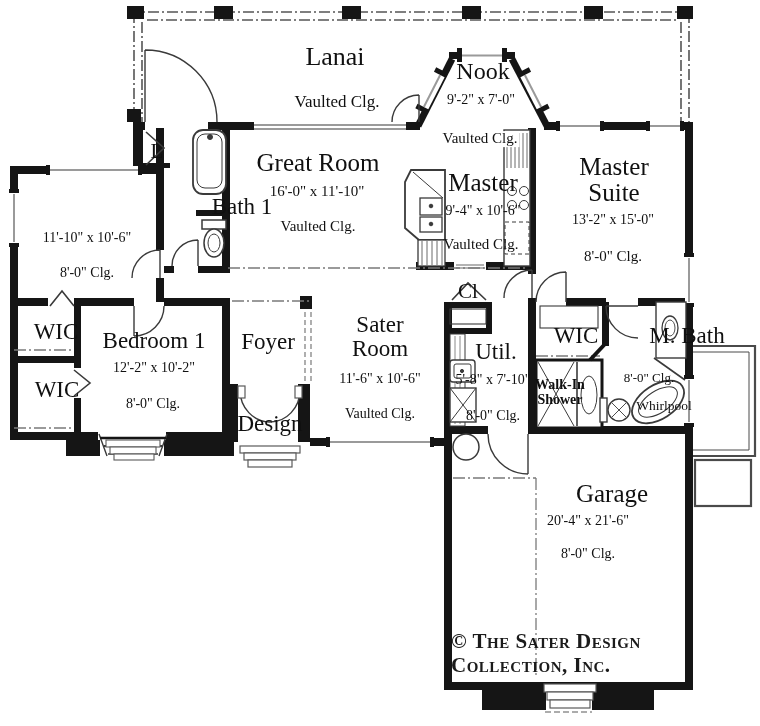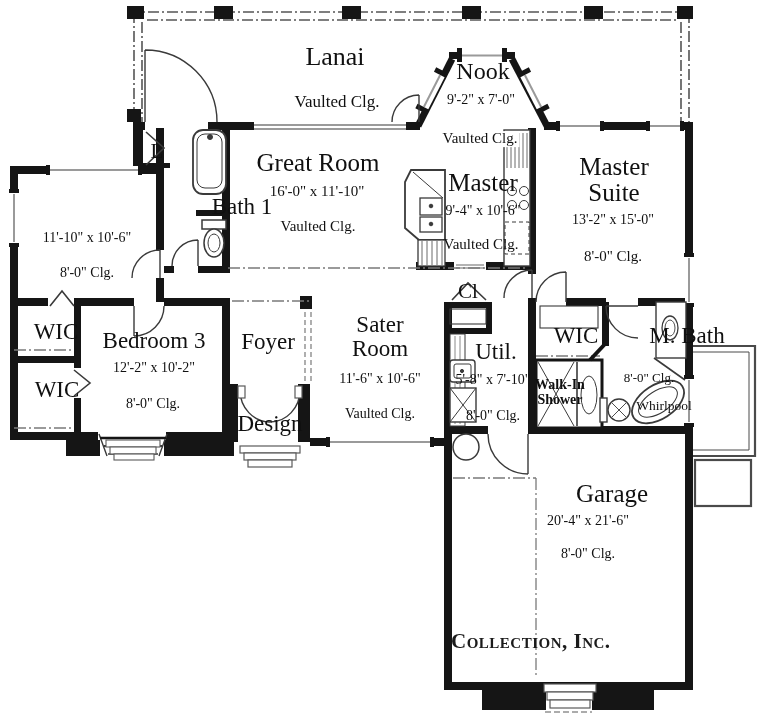--- a/index.html
+++ b/index.html
@@ -345,21 +345,21 @@
 
 <div class="label dim" style="left:87px;top:238px;">11'-10" x 10'-6"</div>
 <div class="label clg" style="left:87px;top:258px;">8'-0" Clg.</div>
 
 <div class="label room" style="left:196px;top:207px;margin-left:46px;">Bath 1</div>
 <div class="label small-room" style="left:157px;top:151px;">L</div>
 
 <div class="label room" style="left:56px;top:332px;">WIC</div>
 <div class="label room" style="left:57px;top:390px;">WIC</div>
 
-<div class="label room" style="left:154px;top:341px;">Bedroom 3</div>
+<div class="label room" style="left:154px;top:341px;">Bedroom 1</div>
 <div class="label dim" style="left:154px;top:368px;">12'-2" x 10'-2"</div>
 <div class="label clg" style="left:153px;top:389px;">8'-0" Clg.</div>
 
 <div class="label room" style="left:268px;top:342px;">Foyer</div>
 <div class="label room" style="left:270px;top:424px;">Design</div>
 
 <div class="label room wrap" style="left:380px;top:337px;width:96px;">Sater Room</div>
 <div class="label dim" style="left:380px;top:379px;">11'-6" x 10'-6"</div>
 <div class="label clg" style="left:380px;top:399px;">Vaulted Clg.</div>
 
@@ -374,16 +374,17 @@
 <div class="label clg" style="left:649px;top:363px;font-size:13px;">8'-0" Clg.</div>
 
 <div class="label wrap" style="left:560px;top:393px;width:64px;font-size:14px;font-weight:bold;">Walk-In Shower</div>
 <div class="label" style="left:656px;top:406px;font-size:13.5px;margin-left:8px;">Whirlpool</div>
 
 <div class="label big" style="left:612px;top:494px;">Garage</div>
 <div class="label dim" style="left:588px;top:521px;">20'-4" x 21'-6"</div>
 <div class="label clg" style="left:588px;top:539px;">8'-0" Clg.</div>
 
 <div class="copyright">
+  <div>© The Sater Design</div>
   <div>Collection, Inc.</div>
 </div>
 
 </div>
 
 </body></html>

